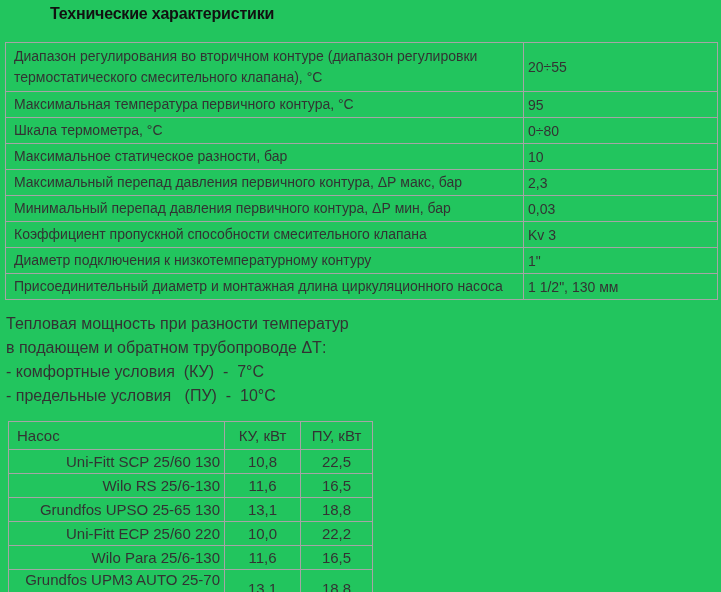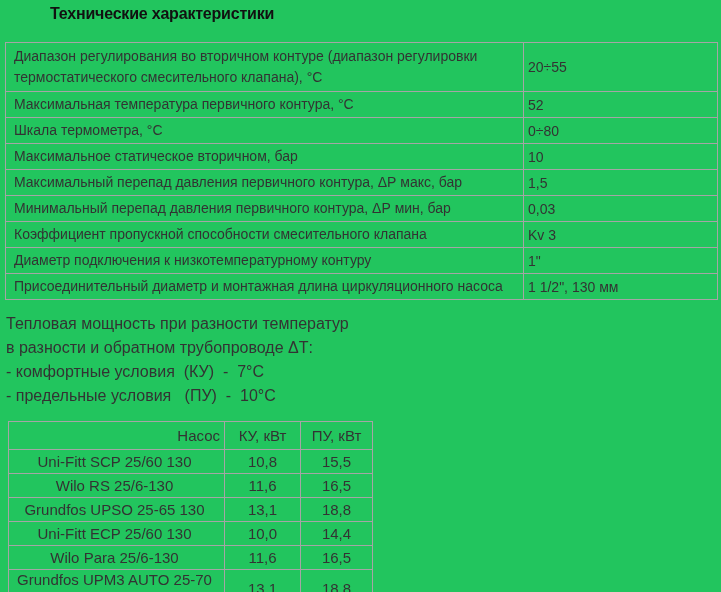--- a/index.html
+++ b/index.html
@@ -48,22 +48,22 @@
 
   .pump-table {
     position: absolute;
     left: 8px;
     top: 421px;
     width: 364px;
     font-size: 15px;
   }
   .pump-table th { height: 25px; font-weight: normal; }
   .pump-table td { height: 21px; }
-  .pump-name { padding: 1px 4px 1px 0; text-align: center; }
-  .pump-head-name { padding: 1px 4px 1px 8px; text-align: right; }
+  .pump-name { padding: 1px 4px 1px 0; text-align: right; }
+  .pump-head-name { padding: 1px 4px 1px 8px; text-align: left; }
   .pump-val { text-align: center; padding: 1px 2px; margin-left: 25px; }
 </style>
 </head>
 <body>
 
 <div class="page">
 
   <div class="doc-title">Технические характеристики</div>
 
   <table class="specs-table">
@@ -71,33 +71,33 @@
         <col style="width:518px">
         <col style="width:194px">
       </colgroup>
     <tbody>
       <tr class="tall">
         <td class="spec-label">Диапазон регулирования во вторичном контуре (диапазон регулировки термостатического смесительного клапана), °С</td>
         <td class="spec-value">20÷55</td>
       </tr>
       <tr>
         <td class="spec-label">Максимальная температура первичного контура, °С</td>
-        <td class="spec-value">52</td>
+        <td class="spec-value">95</td>
       </tr>
       <tr>
         <td class="spec-label">Шкала термометра, °С</td>
         <td class="spec-value">0÷80</td>
       </tr>
       <tr>
-        <td class="spec-label">Максимальное статическое вторичном, бар</td>
+        <td class="spec-label">Максимальное статическое разности, бар</td>
         <td class="spec-value">10</td>
       </tr>
       <tr>
         <td class="spec-label">Максимальный перепад давления первичного контура, ΔР макс, бар</td>
-        <td class="spec-value">1,5</td>
+        <td class="spec-value">2,3</td>
       </tr>
       <tr>
         <td class="spec-label">Минимальный перепад давления первичного контура, ΔР мин, бар</td>
         <td class="spec-value">0,03</td>
       </tr>
       <tr>
         <td class="spec-label">Коэффициент пропускной способности смесительного клапана</td>
         <td class="spec-value">Kv 3</td>
       </tr>
       <tr>
@@ -106,21 +106,21 @@
       </tr>
       <tr>
         <td class="spec-label">Присоединительный диаметр и монтажная длина циркуляционного насоса</td>
         <td class="spec-value">1 1/2", 130 мм</td>
       </tr>
     </tbody>
   </table>
 
   <div class="notes">
     <p>Тепловая мощность при разности температур</p>
-    <p>в разности и обратном трубопроводе ΔТ:</p>
+    <p>в подающем и обратном трубопроводе ΔТ:</p>
     <p>- комфортные условия  (КУ)  -  7°С</p>
     <p>- предельные условия   (ПУ)  -  10°С</p>
   </div>
 
   <table class="pump-table">
     <colgroup>
         <col style="width:216px">
         <col style="width:76px">
         <col style="width:72px">
       </colgroup>
@@ -128,36 +128,36 @@
       <tr>
         <th class="pump-head-name">Насос</th>
         <th class="pump-val">КУ, кВт</th>
         <th class="pump-val">ПУ, кВт</th>
       </tr>
     </thead>
     <tbody>
       <tr>
         <td class="pump-name">Uni-Fitt SCP 25/60 130</td>
         <td class="pump-val">10,8</td>
-        <td class="pump-val">15,5</td>
+        <td class="pump-val">22,5</td>
       </tr>
       <tr>
         <td class="pump-name">Wilo RS 25/6-130</td>
         <td class="pump-val">11,6</td>
         <td class="pump-val">16,5</td>
       </tr>
       <tr>
         <td class="pump-name">Grundfos UPSO 25-65 130</td>
         <td class="pump-val">13,1</td>
         <td class="pump-val">18,8</td>
       </tr>
       <tr>
-        <td class="pump-name">Uni-Fitt ECP 25/60 130</td>
+        <td class="pump-name">Uni-Fitt ECP 25/60 220</td>
         <td class="pump-val">10,0</td>
-        <td class="pump-val">14,4</td>
+        <td class="pump-val">22,2</td>
       </tr>
       <tr>
         <td class="pump-name">Wilo Para 25/6-130</td>
         <td class="pump-val">11,6</td>
         <td class="pump-val">16,5</td>
       </tr>
       <tr>
         <td class="pump-name">Grundfos UPM3 AUTO 25-70 130</td>
         <td class="pump-val">13,1</td>
         <td class="pump-val">18,8</td>

